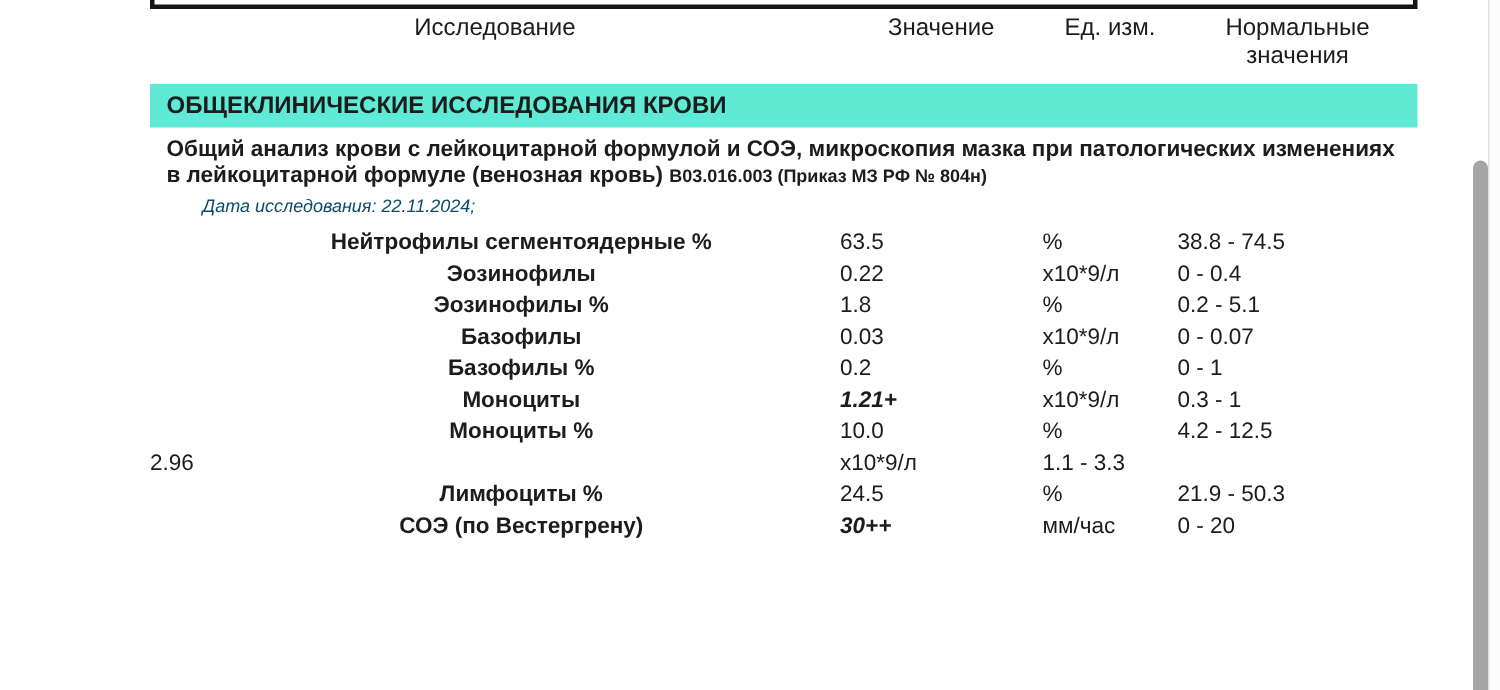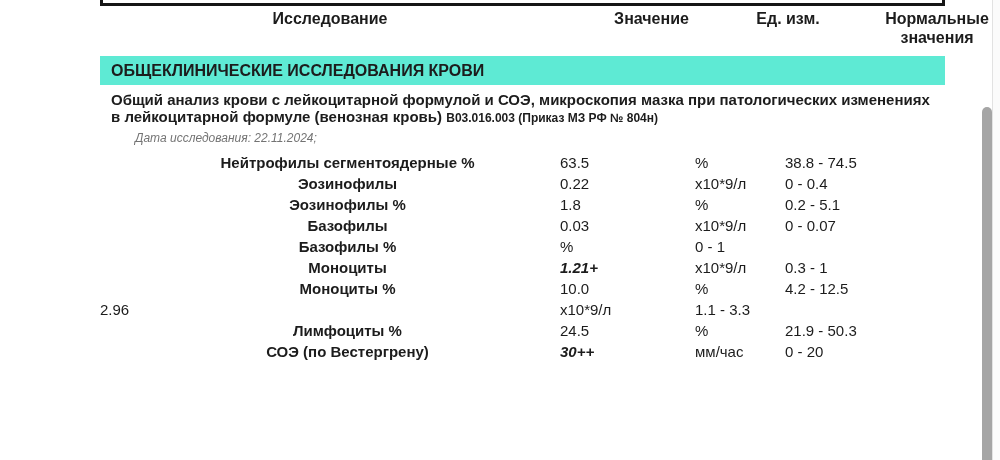--- a/index.html
+++ b/index.html
@@ -33,24 +33,23 @@
     left: 100px;
     top: 0;
     width: 845px;
   }
   .grid4 {
     display: grid;
     grid-template-columns: 460px 135px 90px 160px;
   }
   .thead {
     padding-top: 9px;
-    font-weight: bold;
+    font-weight: normal;
     font-size: 16px;
     line-height: 19px;
-    gap: 24px;
   }
   .thead > div { text-align: center; }
   .section-band {
     margin-top: 9px;
     height: 29px;
     line-height: 29px;
     background: #5eead4;
     font-weight: bold;
     font-size: 16px;
     padding-left: 11px;
@@ -65,21 +64,21 @@
   }
   .panel-code {
     font-size: 12px;
     font-weight: bold;
   }
   .study-date {
     margin-top: 4px;
     padding-left: 35px;
     font-style: italic;
     font-size: 12px;
-    color: #737373;
+    color: #0c4a6e;
   }
   .rows { margin-top: 7px; }
   .row {
     height: 21px;
     line-height: 21px;
     font-size: 15px;
   }
   .row .name { padding-left: 35px; text-align: center; font-weight: bold; }
   .row .val, .row .unit, .row .norm { text-align: left; }
   .row .val.flagged {
@@ -155,20 +154,21 @@
 
   <div class="row grid4">
     <div class="name">Базофилы</div>
     <div class="val">0.03</div>
     <div class="unit">х10*9/л</div>
     <div class="norm">0 - 0.07</div>
   </div>
 
   <div class="row grid4">
     <div class="name">Базофилы %</div>
+    <div class="val">0.2</div>
     <div class="unit">%</div>
     <div class="norm">0 - 1</div>
   </div>
 
   <div class="row grid4">
     <div class="name">Моноциты</div>
     <div class="val flagged">1.21+</div>
     <div class="unit">х10*9/л</div>
     <div class="norm">0.3 - 1</div>
   </div>

